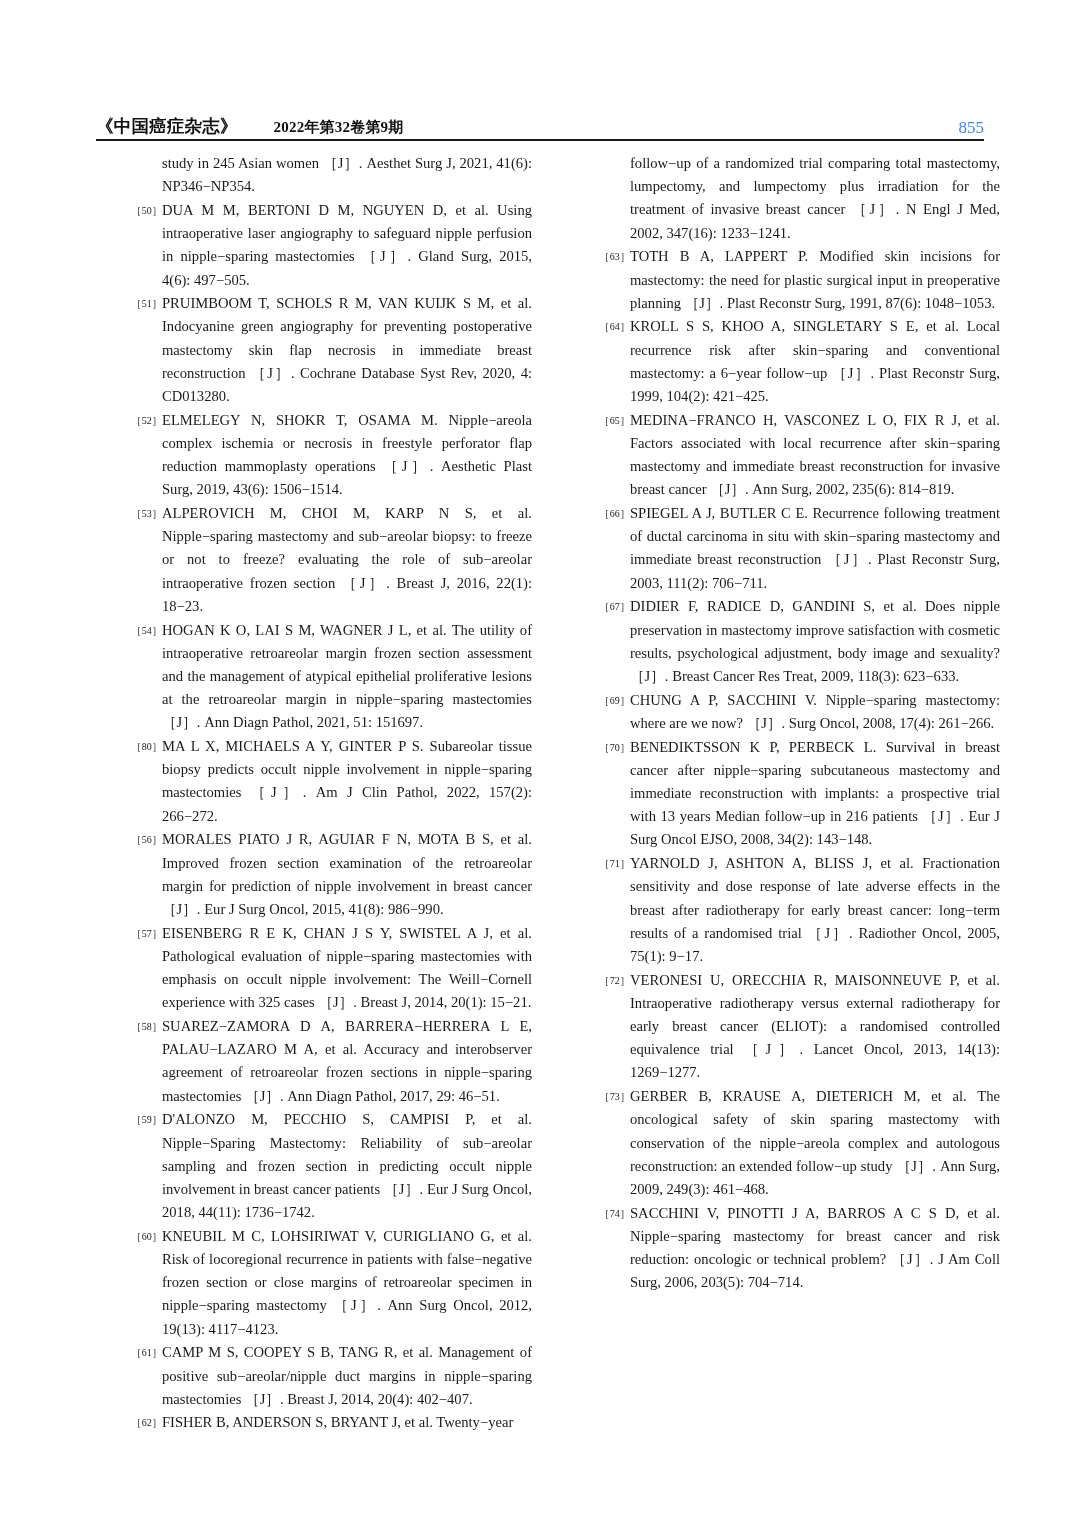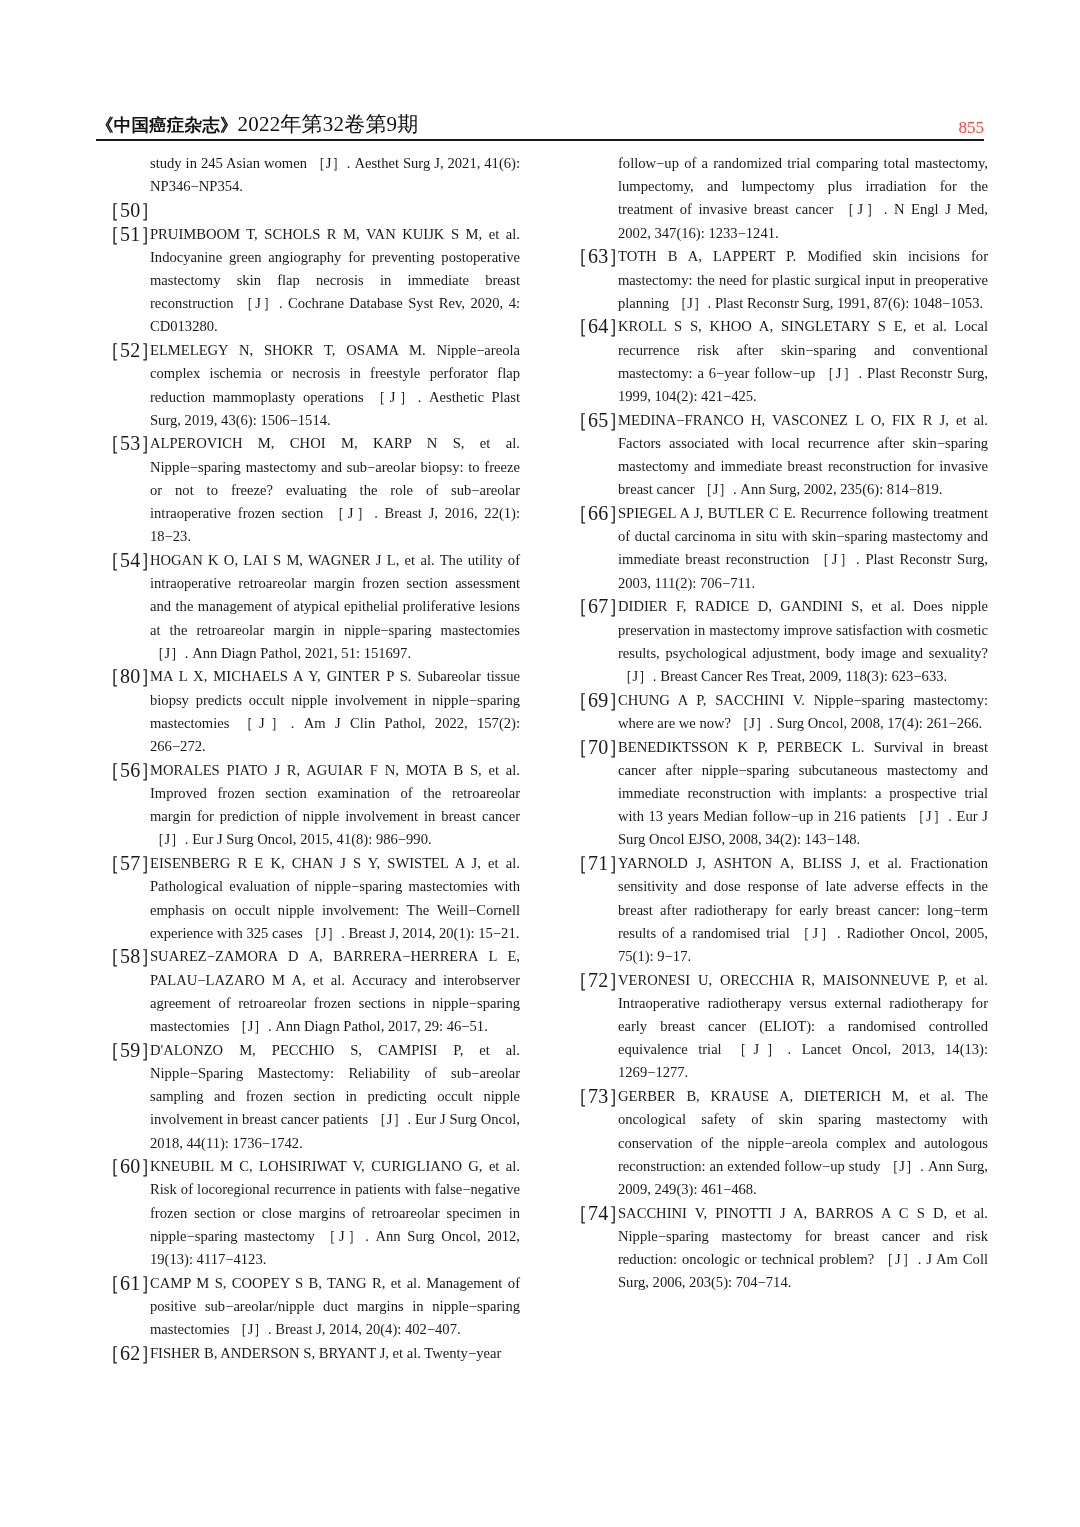--- a/index.html
+++ b/index.html
@@ -35,42 +35,43 @@
     white-space: nowrap;
     font-family: "DejaVu Sans", "Liberation Sans", sans-serif;
     font-weight: 700;
     color: #111;
   }
   .journal-title .cn {
     font-weight: 800;
     text-align: right;
   }
   .journal-title .vol {
-    font-weight: 400;
+    font-weight: 700;
     font-family: "Liberation Serif", "DejaVu Serif", serif;
-    font-size: 21px;
+    font-size: 15px;
+    margin-left: 36px;
   }
   .folio {
     font-size: 17px;
-    color: #ef4444;
+    color: #3b82f6;
     font-family: "Liberation Serif", "DejaVu Serif", serif;
   }
   .head-rule {
     position: absolute;
     left: 96px;
     top: 139px;
     width: 888px;
     height: 1.6px;
     background: #1a1a1a;
   }
 
   
   .body-cols {
     position: absolute;
-    left: 100px;
+    left: 112px;
     top: 152px;
     width: 888px;
     height: 1290px;
     display: flex;
     justify-content: space-between;
   }
   .col {
     width: 420px;
   }
 
@@ -81,21 +82,21 @@
     font-size: 14.6px;
     line-height: 23.2px;
     margin: 0 0 0.5px 0;
     text-align: justify;
   }
   .ref-num {
     flex: 0 0 50px;
     width: 50px;
     text-align: right;
     white-space: nowrap;
-    font-size: 20px;
+    font-size: 10px;
     line-height: 23.2px;
     letter-spacing: 0.1px;
   }
   .ref-body {
     flex: 1 1 auto;
     text-align: justify;
     text-justify: inter-word;
     hyphens: none;
     line-height: 23.2px;
   }
@@ -116,20 +117,21 @@
   <div class="head-rule"></div>
 
   <div class="body-cols">
     <div class="col" id="col-left">
         <div class="ref cont">
           <div class="ref-num"></div>
           <div class="ref-body">study in 245 Asian women ［J］. Aesthet Surg J, 2021, 41(6): NP346−NP354.</div>
         </div>
         <div class="ref">
           <div class="ref-num">［50］</div>
+          <div class="ref-body">DUA M M, BERTONI D M, NGUYEN D, et al. Using intraoperative laser angiography to safeguard nipple perfusion in nipple−sparing mastectomies ［J］. Gland Surg, 2015, 4(6): 497−505.</div>
         </div>
         <div class="ref">
           <div class="ref-num">［51］</div>
           <div class="ref-body">PRUIMBOOM T, SCHOLS R M, VAN KUIJK S M, et al. Indocyanine green angiography for preventing postoperative mastectomy skin flap necrosis in immediate breast reconstruction ［J］. Cochrane Database Syst Rev, 2020, 4: CD013280.</div>
         </div>
         <div class="ref">
           <div class="ref-num">［52］</div>
           <div class="ref-body">ELMELEGY N, SHOKR T, OSAMA M. Nipple−areola complex ischemia or necrosis in freestyle perforator flap reduction mammoplasty operations ［J］. Aesthetic Plast Surg, 2019, 43(6): 1506−1514.</div>
         </div>
         <div class="ref">

